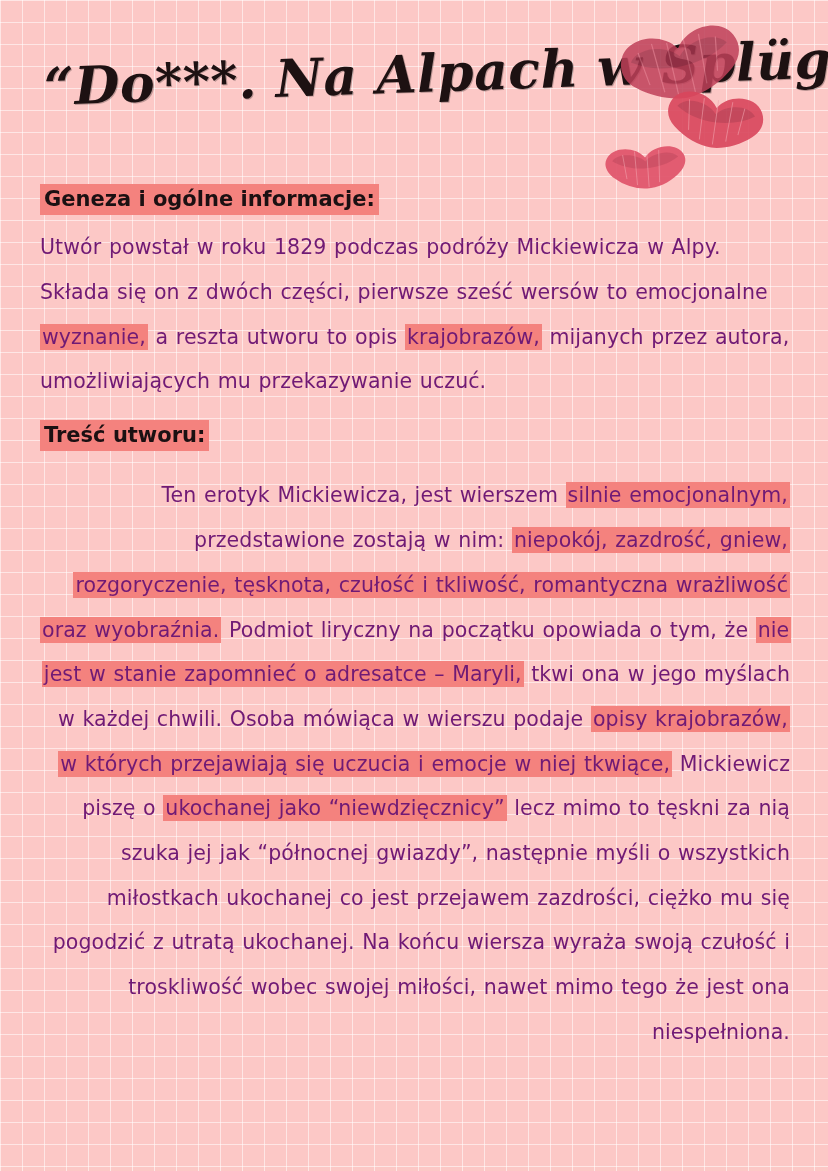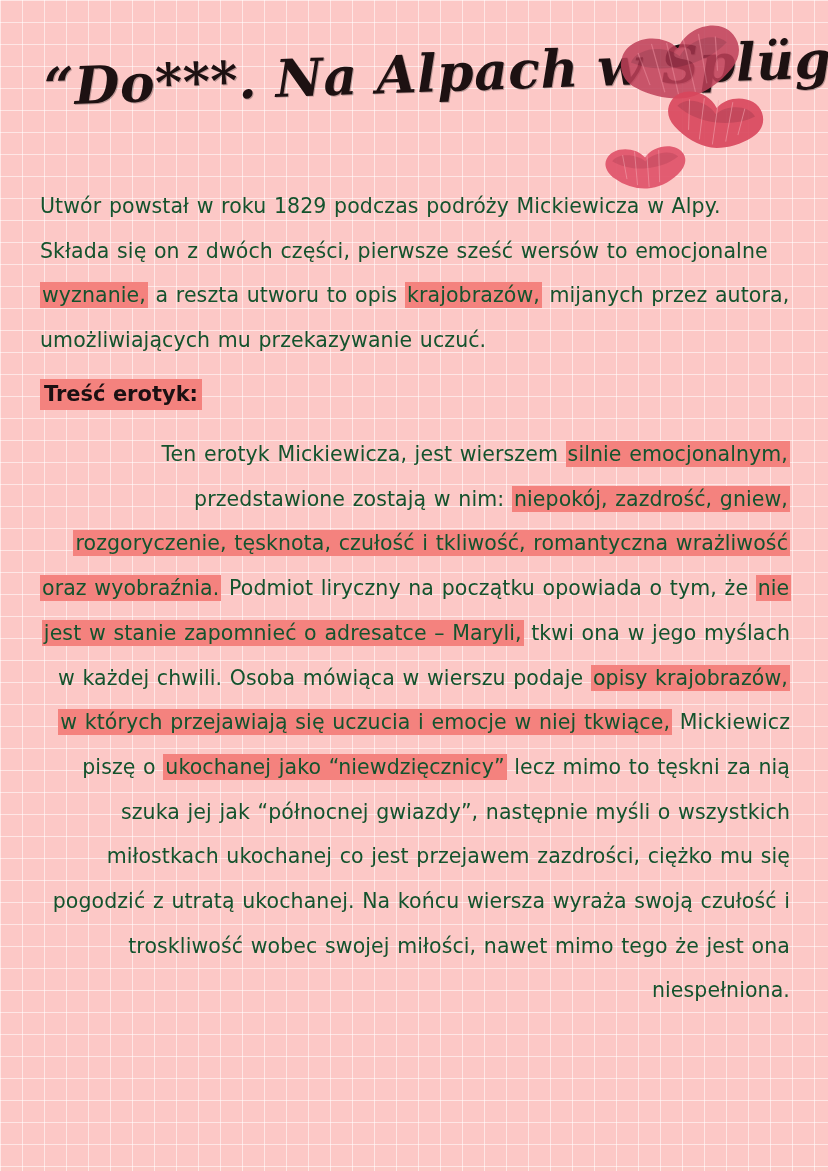--- a/index.html
+++ b/index.html
@@ -74,21 +74,21 @@
     padding: 1px 4px 2px 4px;
     margin: 0 0 10px 2px;
     background: #f4827e;
     box-decoration-break: clone;
     -webkit-box-decoration-break: clone;
   }
   .para {
     font-family: "DejaVu Sans", sans-serif;
     font-size: 20.5px;
     line-height: 2.18;
-    color: #14532d;
+    color: #701a75;
     margin: 0 0 6px 2px;
     letter-spacing: 0.1px;
     word-spacing: 1px;
   }
   .para.second { margin-top: 12px; text-align: right; }
   .hl {
     background: #f4827e;
     padding: 1px 2px;
     box-decoration-break: clone;
     -webkit-box-decoration-break: clone;
@@ -155,24 +155,25 @@
             <line x1="32" y1="20" x2="36" y2="56"></line>
             <line x1="50" y1="16" x2="51" y2="66"></line>
             <line x1="68" y1="16" x2="68" y2="70"></line>
             <line x1="86" y1="16" x2="84" y2="64"></line>
           </g>
         </svg>
       </div>
     </div>
 
     <div>
+      <div class="section-head">Geneza i ogólne informacje:</div>
       <p class="para"><span>Utwór powstał w roku 1829 podczas podróży Mickiewicza w Alpy. Składa się on z dwóch części, pierwsze sześć wersów to emocjonalne </span><span class="hl">wyznanie,</span><span> a reszta utworu to opis </span><span class="hl">krajobrazów,</span><span> mijanych przez autora, umożliwiających mu przekazywanie uczuć.</span></p>
     </div>
 
     <div class="gap-small"></div>
 
     <div>
-      <div class="section-head">Treść erotyk:</div>
+      <div class="section-head">Treść utworu:</div>
       <p class="para second"><span>Ten erotyk Mickiewicza, jest wierszem </span><span class="hl">silnie emocjonalnym,</span><span> przedstawione zostają w nim: </span><span class="hl">niepokój, zazdrość, gniew, rozgoryczenie, tęsknota, czułość i tkliwość, romantyczna wrażliwość oraz wyobraźnia.</span><span> Podmiot liryczny na początku opowiada o tym, że </span><span class="hl">nie jest w stanie zapomnieć o adresatce – Maryli,</span><span> tkwi ona w jego myślach w każdej chwili. Osoba mówiąca w wierszu podaje </span><span class="hl">opisy krajobrazów, w których przejawiają się uczucia i emocje w niej tkwiące,</span><span> Mickiewicz piszę o </span><span class="hl">ukochanej jako “niewdzięcznicy”</span><span> lecz mimo to tęskni za nią szuka jej jak “północnej gwiazdy”, następnie myśli o wszystkich miłostkach ukochanej co jest przejawem zazdrości, ciężko mu się pogodzić z utratą ukochanej. Na końcu wiersza wyraża swoją czułość i troskliwość wobec swojej miłości, nawet mimo tego że jest ona niespełniona.</span></p>
     </div>
 
   </div>
 </div>
 
 </body></html>

